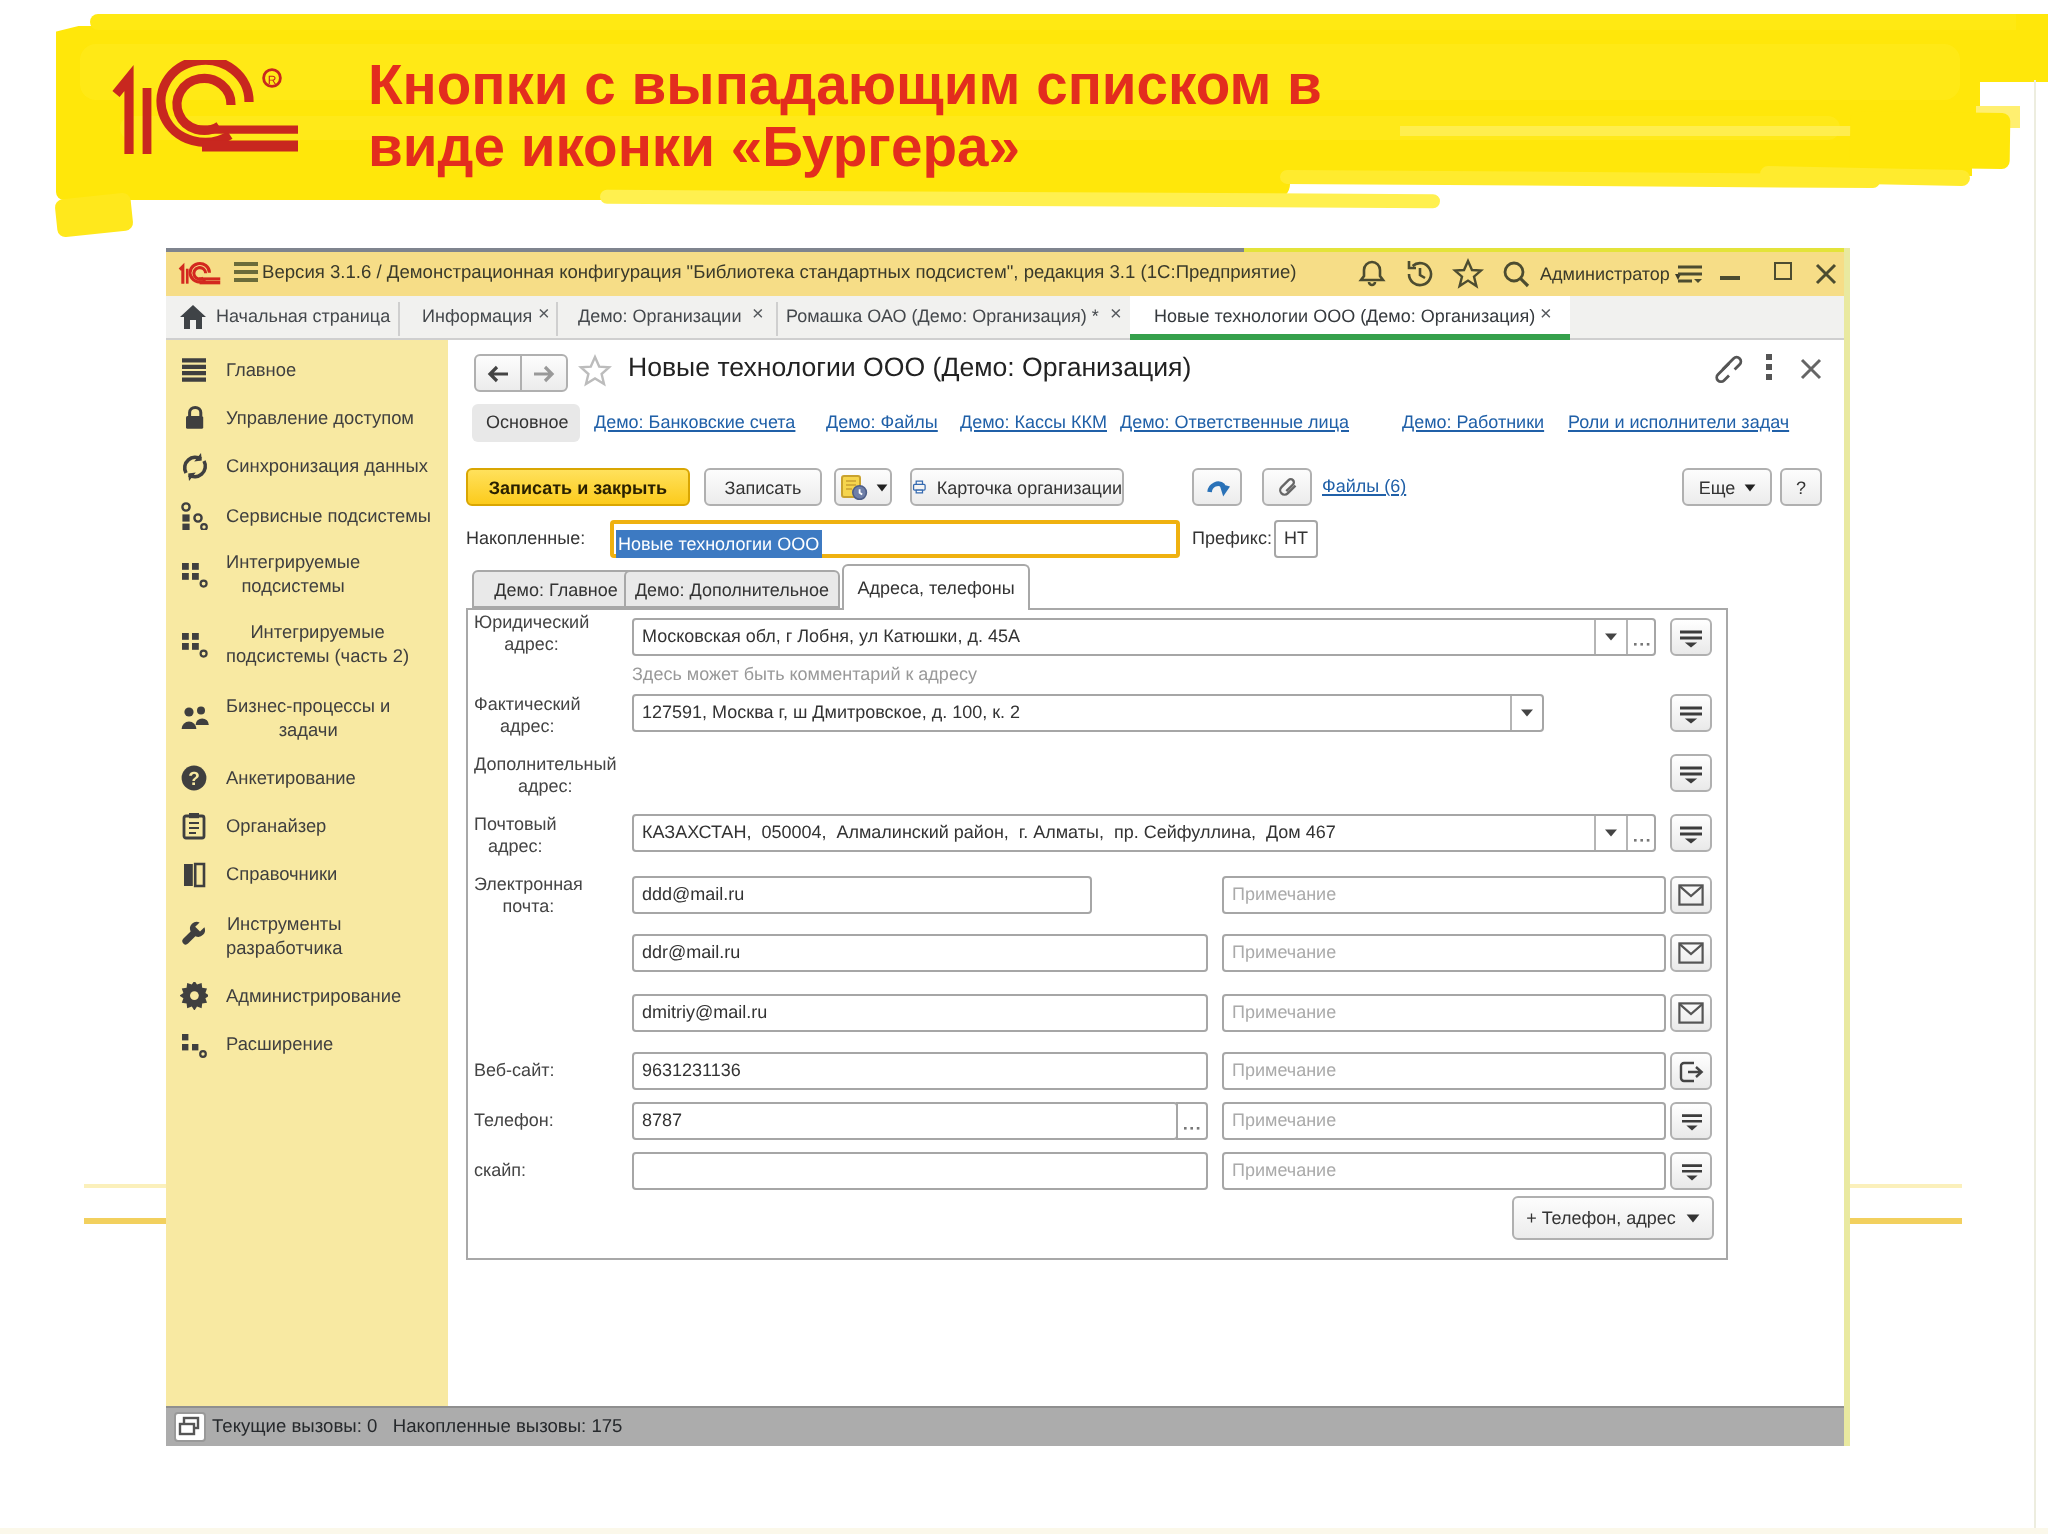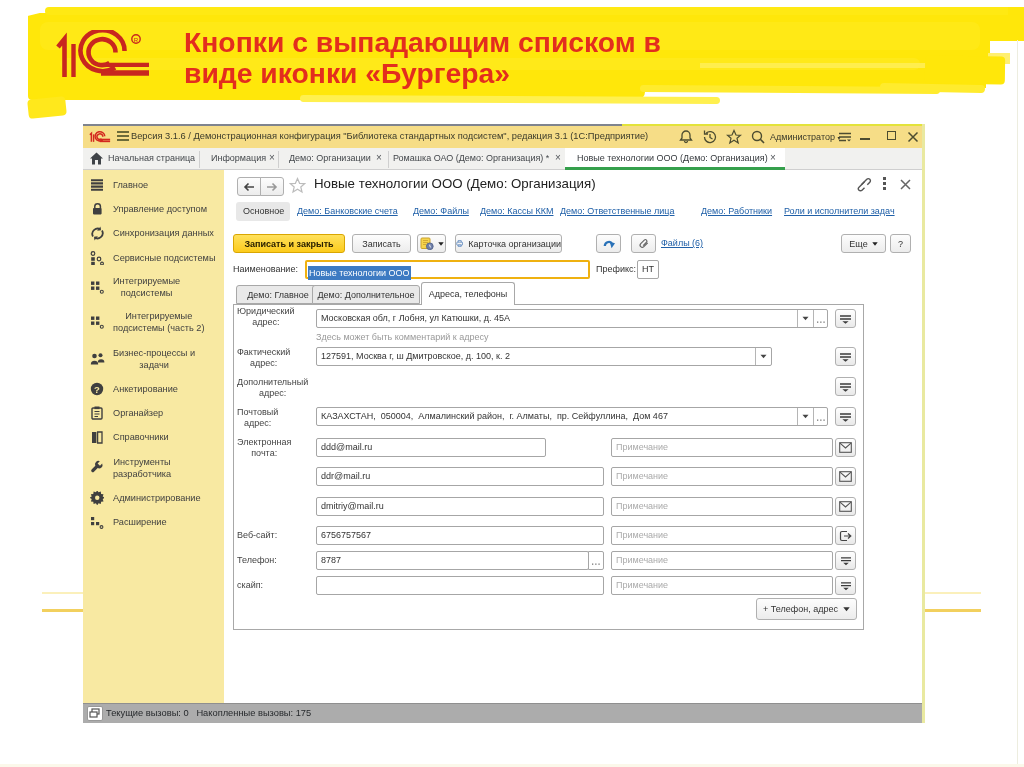--- a/index.html
+++ b/index.html
@@ -267,21 +267,21 @@
           <path d="M8.8 3.5 v5.5 a2.2 2.2 0 0 1 -4.4 0 V4 a1.55 1.55 0 0 1 3.1 0 v4.7" fill="none" stroke="#666" stroke-width="1.15"></path>
         </g>
       </svg>
     </div>
 <div class="link" style="left:661px;top:238px;">Файлы (6)</div>
 <div class="btn" style="left:841px;top:234px;width:45px;">Еще <svg width="6" height="4" viewBox="0 0 6 4" style="margin-left:4px;">
         <path d="M0.3 0.3 h5.4 l-2.7 3.4 z" fill="#222"></path>
       </svg></div>
 <div class="btn" style="left:890px;top:234px;width:21px;">?</div>
 
-<div class="lbl" style="left:233px;top:264px;color:#333;">Наименование:</div>
+<div class="lbl" style="left:233px;top:264px;color:#333;">Накопленные:</div>
 <div class="abs" style="left:305px;top:260px;width:285px;height:19px;border:2px solid #efb110;border-radius:2px;background:#fff;box-sizing:border-box;"><span style="display:inline-block;margin:1px 0 0 1px;background:#3d7ac2;color:#fff;font-size:9px;line-height:14px;padding:0 1px;">Новые технологии ООО</span></div>
 <div class="lbl" style="left:596px;top:264px;color:#333;">Префикс:</div>
 <div class="fld" style="left:637px;top:260px;width:22px;">НТ</div>
 
 <div class="tab" style="left:236px;top:285px;width:84px;">Демо: Главное</div>
 <div class="tab" style="left:312px;top:285px;width:108px;">Демо: Дополнительное</div>
 <div class="tab" style="left:421px;top:282px;width:94px;height:23px;background:#fff;border-bottom:none;z-index:3;">Адреса, телефоны</div>
 <div class="abs" style="left:233px;top:304px;width:631px;height:326px;border:1px solid #a8a8a8;background:#fff;box-sizing:border-box;z-index:2;"></div>
 <div class="abs" style="left:0;top:0;width:1024px;height:767px;z-index:4;pointer-events:none;" id="pc">
 <div class="lbl" style="left:237px;top:306px;">Юридический<br>адрес:</div>
@@ -367,21 +367,21 @@
       </div>
 <div class="fld" style="left:316px;top:497px;width:288px;">dmitriy@mail.ru</div>
 <div class="fld ph" style="left:611px;top:497px;width:222px;">Примечание</div>
 <div class="ibtn" style="left:835px;top:497px;">
         <svg width="13" height="11" viewBox="0 0 13 11">
           <rect x="0.7" y="0.7" width="11.6" height="9.6" fill="none" stroke="#555" stroke-width="1.1"></rect>
           <path d="M1 1.2 L6.5 6 L12 1.2" fill="none" stroke="#555" stroke-width="1.1"></path>
         </svg>
       </div>
 <div class="lbl" style="left:237px;top:530px;">Веб-сайт:</div>
-<div class="fld" style="left:316px;top:526px;width:288px;">6756757567</div>
+<div class="fld" style="left:316px;top:526px;width:288px;">9631231136</div>
 <div class="fld ph" style="left:611px;top:526px;width:222px;">Примечание</div>
 <div class="ibtn" style="left:835px;top:526px;">
         <svg width="13" height="12" viewBox="0 0 13 12">
           <path d="M8 1.5 H3 a1.5 1.5 0 0 0 -1.5 1.5 v6 a1.5 1.5 0 0 0 1.5 1.5 h5" fill="none" stroke="#444" stroke-width="1.2"></path>
           <path d="M5 6 h6.5 M9 3.5 L11.8 6 L9 8.5" fill="none" stroke="#444" stroke-width="1.2"></path>
         </svg>
       </div>
 <div class="lbl" style="left:237px;top:555px;">Телефон:</div>
 <div class="fld" style="left:316px;top:551px;width:273px;">8787</div>
 <div class="abs" style="left:588px;top:551px;width:16px;height:19px;border:1px solid #a6a6a6;border-radius:0 2px 2px 0;background:#fff;box-sizing:border-box;display:flex;align-items:flex-end;justify-content:center;padding-bottom:4px;box-sizing:border-box;">

